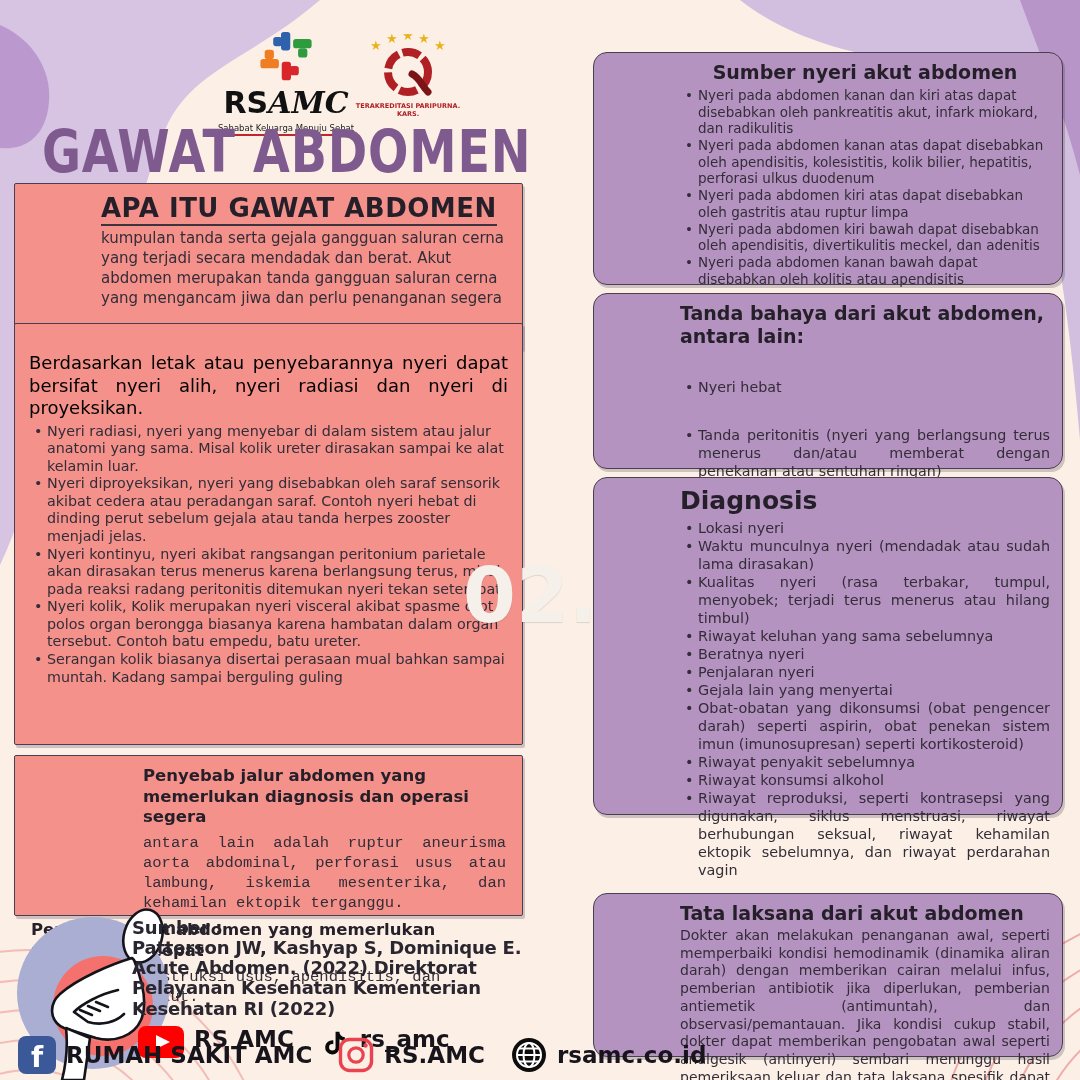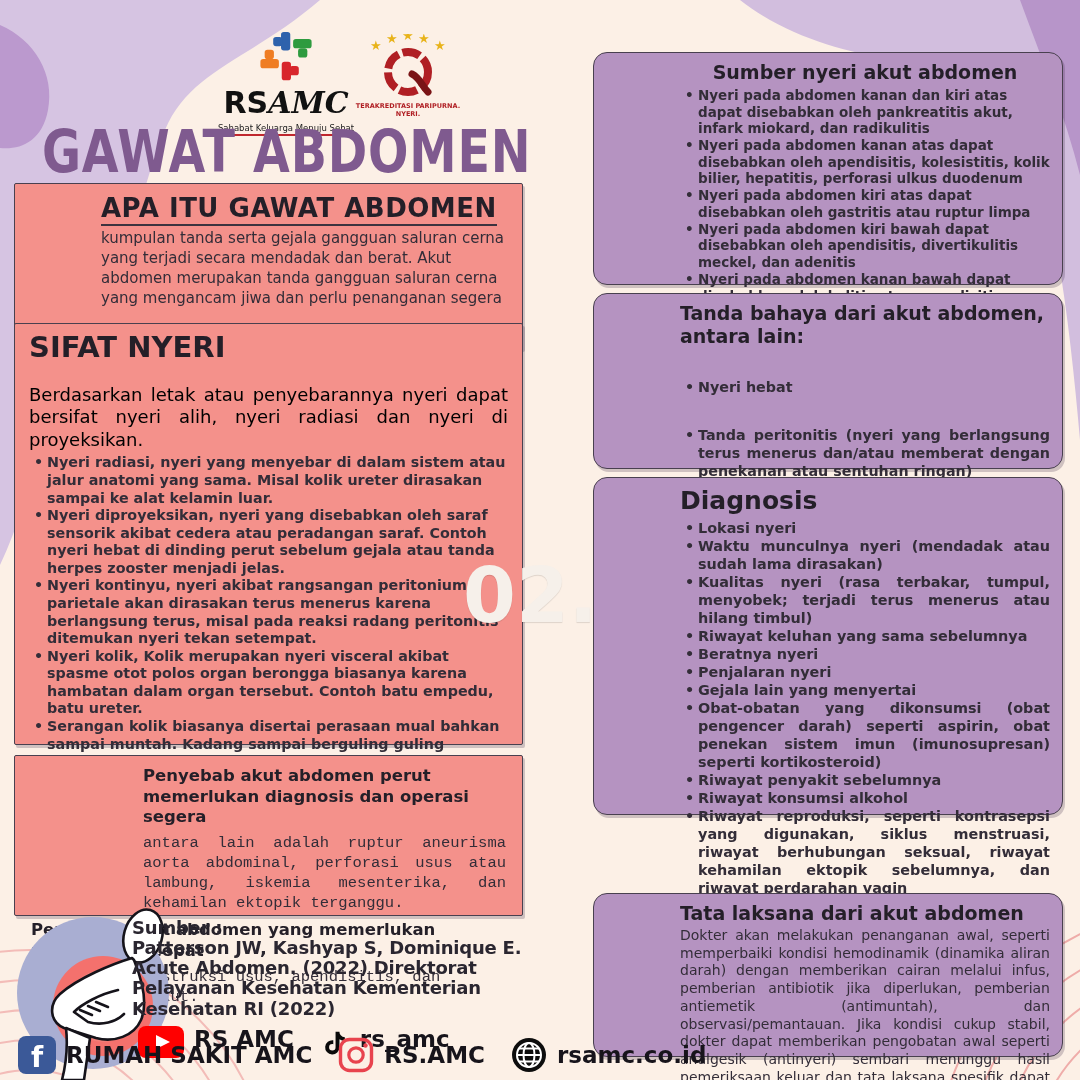--- a/index.html
+++ b/index.html
@@ -56,21 +56,21 @@
   #box6 .h{font-size:25px;}
   #box7{top:893px;height:164px;}
   #box7 .b{font-size:14px;line-height:1.27;text-align:justify;color:#332d38;margin-top:2px;}
   #num4{left:601px;top:75px;font-size:50px;}
   #num5{left:599px;top:330px;font-size:56px;}
   #num6{left:599px;top:515px;font-size:60px;}
   #num7{left:601px;top:928px;font-size:52px;}
 
   
   ul.blt{list-style:none;margin:3px 0 0 0;padding:0 0 0 18px;}
-  ul.blt li{position:relative;color:#332d38;font-weight:bold;}
+  ul.blt li{position:relative;color:#332d38;}
   ul.blt li::before{content:"•";position:absolute;left:-13px;top:0;}
   #box2 ul.blt li{font-size:14.3px;line-height:1.23;}
   #box4 ul.blt li{font-size:13.5px;line-height:1.24;}
   #box5 ul.blt li{font-size:14.3px;line-height:1.26;text-align:justify;margin-top:30px;}
   #box6 ul.blt li{font-size:14.4px;line-height:1.25;text-align:justify;}
 
   
   .source{left:132px;top:918px;width:412px;z-index:3;}
   .source .lbl,.source .txt{font-weight:800;font-size:18px;line-height:1.12;color:#2a2630;letter-spacing:-.2px;}
   .row-social-1{left:138px;top:1002px;display:flex;align-items:flex-start;gap:10px;z-index:3;margin-top:24px;}
@@ -134,48 +134,47 @@
         <text x="24" y="9" font-size="13">★</text>
       <text x="40" y="6" font-size="13">★</text>
         <text x="56" y="9" font-size="13">★</text>
       <text x="72" y="16" font-size="13">★</text>
     </g>
     <circle cx="46" cy="38" r="20" fill="none" stroke="#b01f24" stroke-width="8" stroke-dasharray="18 4"></circle>
     <path d="M50,40 C58,44 60,52 66,58" stroke="#7a1416" stroke-width="7" fill="none" stroke-linecap="round"></path>
   </svg>
   <div class="kars-caption">
     <div>TERAKREDITASI PARIPURNA.</div>
-    <div>NYERI.</div>
+    <div>KARS.</div>
   </div>
 </div>
 
 <div class="abs page-title">GAWAT ABDOMEN</div>
 
 <div id="box1" class="box pink">
   <div class="h">APA ITU GAWAT ABDOMEN</div>
   <div class="b">kumpulan tanda serta gejala gangguan saluran cerna yang terjadi secara mendadak dan berat. Akut abdomen merupakan tanda gangguan saluran cerna yang mengancam jiwa dan perlu penanganan segera</div>
 </div>
 <div id="num1" class="num">01.</div>
 
 <div id="box2" class="box pink">
-  <div class="h">SIFAT NYERI</div>
   <div class="intro">Berdasarkan letak atau penyebarannya nyeri dapat bersifat nyeri alih, nyeri radiasi dan nyeri di proyeksikan.</div>
   <ul class="blt">
       <li>Nyeri radiasi, nyeri yang menyebar di dalam sistem atau jalur anatomi yang sama. Misal kolik ureter dirasakan sampai ke alat kelamin luar.</li>
       <li>Nyeri diproyeksikan, nyeri yang disebabkan oleh saraf sensorik akibat cedera atau peradangan saraf. Contoh nyeri hebat di dinding perut sebelum gejala atau tanda herpes zooster menjadi jelas.</li>
       <li>Nyeri kontinyu, nyeri akibat rangsangan peritonium parietale akan dirasakan terus menerus karena berlangsung terus, misal pada reaksi radang peritonitis ditemukan nyeri tekan setempat.</li>
       <li>Nyeri kolik, Kolik merupakan nyeri visceral akibat spasme otot polos organ berongga biasanya karena hambatan dalam organ tersebut. Contoh batu empedu, batu ureter.</li>
       <li>Serangan kolik biasanya disertai perasaan mual bahkan sampai muntah. Kadang sampai berguling guling</li>
     </ul>
 </div>
 <div id="num2" class="num">02.</div>
 
 <div id="box3" class="box pink">
   <div class="grp1">
-    <div class="h">Penyebab akut abdomen perut memerlukan diagnosis dan operasi segera</div>
+    <div class="h">Penyebab jalur abdomen yang memerlukan diagnosis dan operasi segera</div>
     <div class="b">antara lain adalah ruptur aneurisma aorta abdominal, perforasi usus atau lambung, iskemia mesenterika, dan kehamilan ektopik terganggu.</div>
   </div>
   <div class="grp2">
     <div class="h">Penyebab akut abdomen yang memerlukan penanganan cepat</div>
     <div class="b" style="text-align:left">antara lain obstruksi usus, apendisitis, dan pankreatitis akut.</div>
   </div>
 </div>
 <div id="num3" class="num">03.</div>
 
 <div id="box4" class="box purple rbox">

